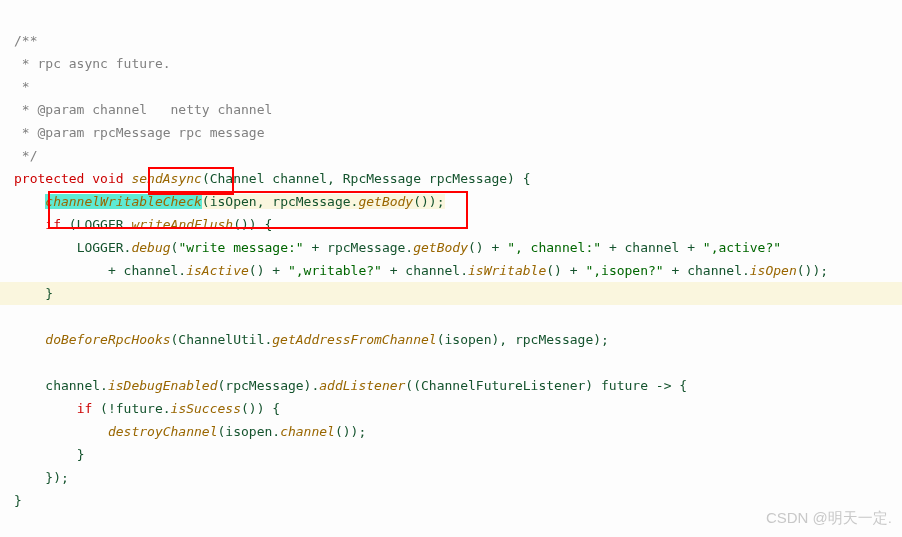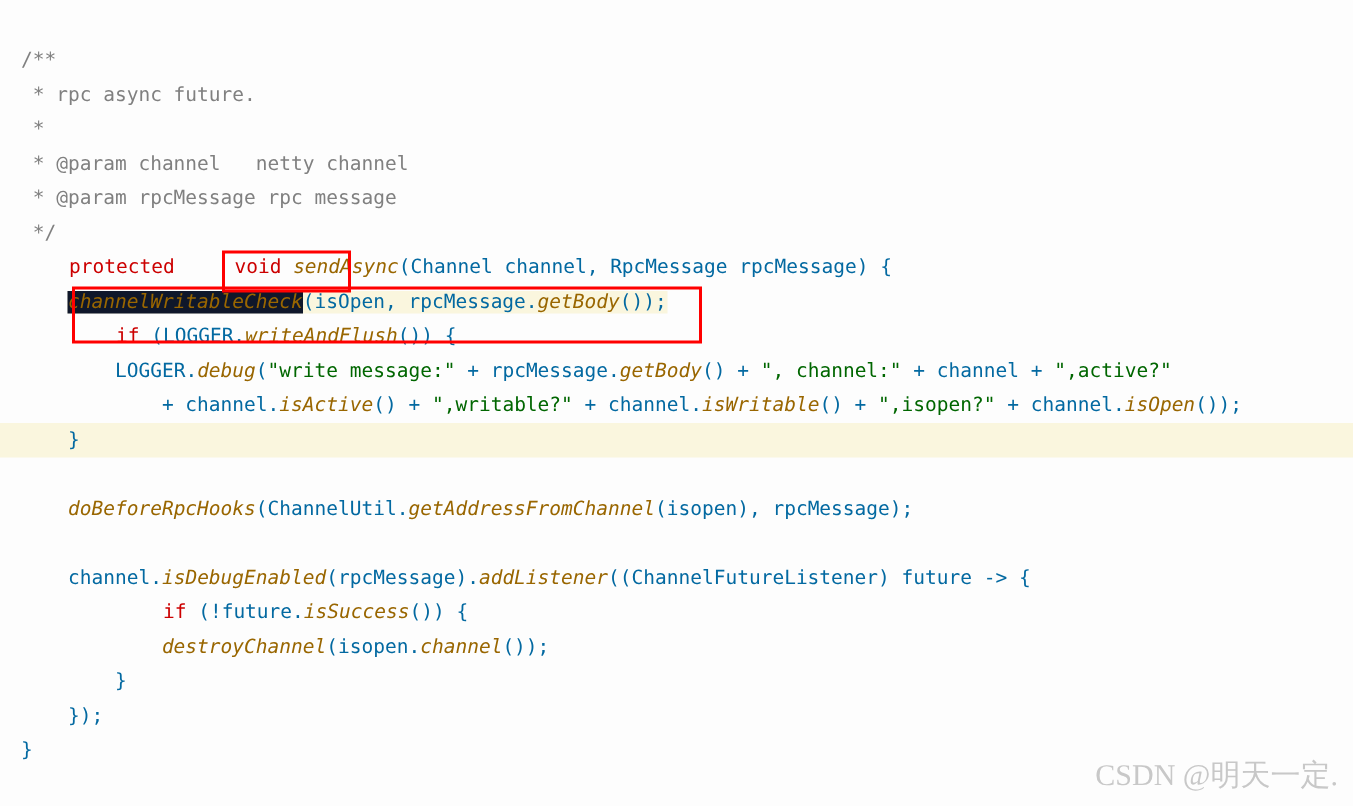--- a/index.html
+++ b/index.html
@@ -13,23 +13,23 @@
     width: 902px;
     height: 537px;
     overflow: hidden;
     position: relative;
   }
   .code-area {
     padding: 6px 0 0 14px;
     white-space: pre;
   }
   .comment { color: #808080; }
-  .keyword { color: #cc0000; margin-left: 32px; }
+  .keyword { color: #cc0000; }
   .method { color: #996600; font-style: italic; }
-  .plain { color: #0369a1; }
+  .plain { color: #14532d; }
   .str { color: #006600; }
 
   .box1 {
     position: absolute;
     border: 2px solid #ff0000;
     left: 148px;
     top: 167px;
     width: 82px;
     height: 24px;
     pointer-events: none;
@@ -50,29 +50,29 @@
   .long-line-bg {
     position: absolute;
     top: 282px;
     left: 0;
     right: 0;
     height: 23px;
     background: #faf6de;
     z-index: -1;
   }
   .select-bg {
-    background: #0f172a;
+    background: #5eead4;
   }
   .watermark {
     position: absolute;
     right: 10px;
     bottom: 8px;
     color: rgba(120,120,120,0.4);
-    font-family: Liberation Serif, serif;
-    font-size: 20px;
+    font-family: Liberation Sans, sans-serif;
+    font-size: 15px;
   }
 </style>
 </head>
 <body>
 
 <div class="long-line-bg"></div>
 
 <div class="code-area">
 <span class="comment">/**</span>
 <span class="comment"> * rpc async future.</span>

